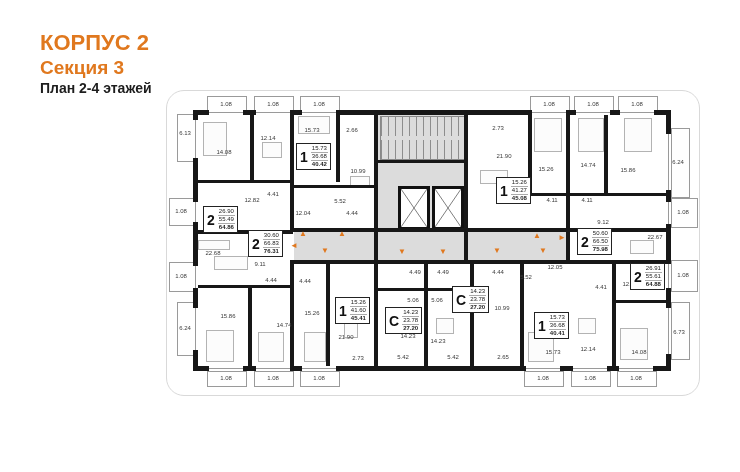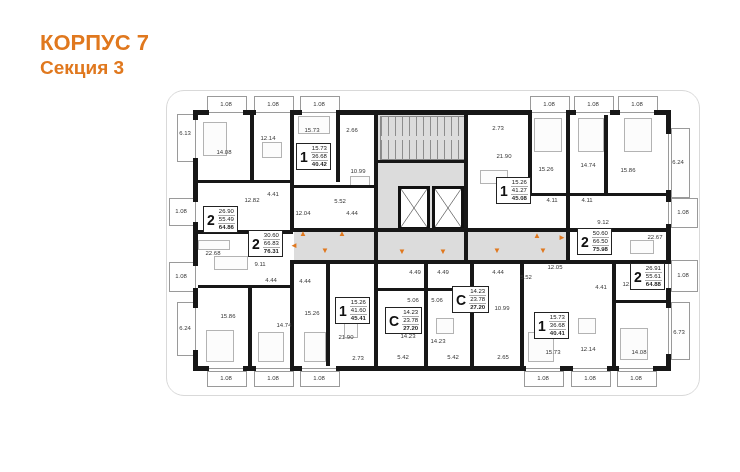--- a/index.html
+++ b/index.html
@@ -41,22 +41,23 @@
   .unit .areas span:last-child{font-weight:700;}
   .arrow{position:absolute;z-index:9;font-size:8px;line-height:8px;color:var(--accent);
          transform:translate(-50%,-50%);}
 </style>
 </head>
 <body>
 
 <div class="page">
 
   <div class="title-block">
-    <div class="t-building">КОРПУС 7</div>
+    <div class="t-building">КОРПУС 2</div>
     <div class="t-section">Секция 3</div>
+    <div class="t-plan">План 2-4 этажей</div>
   </div>
 
   <div class="abs" style="left:0;top:0;width:740px;height:472px;">
 
     <div class="outline"></div>
 
     <div class="gray" style="left:378px;top:114px;width:88px;height:148px;"></div>
     <div class="gray" style="left:294px;top:230px;width:272px;height:32px;"></div>
 
     <div class="stairs">

